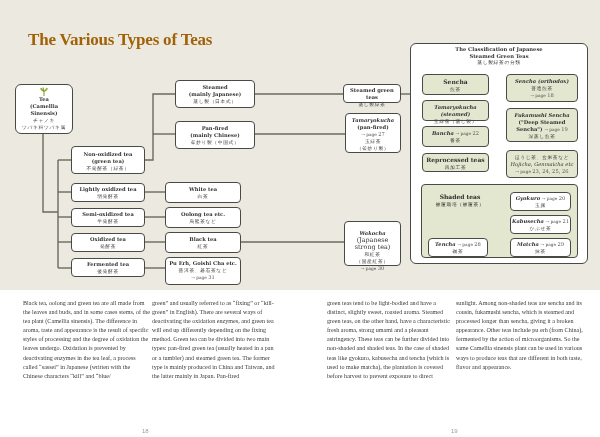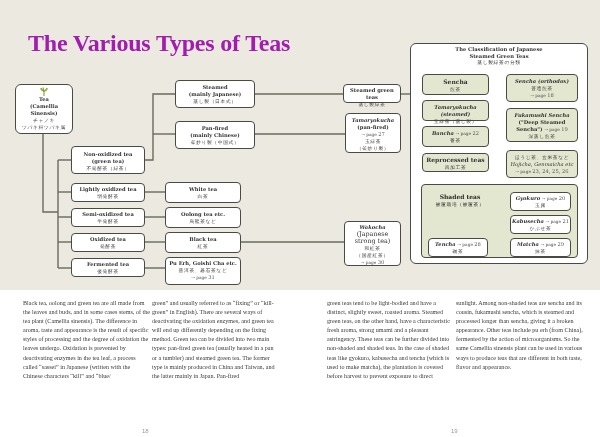--- a/index.html
+++ b/index.html
@@ -2,21 +2,21 @@
 <html><head>
 <meta charset="utf-8">
 <style>
   * { box-sizing: border-box; margin: 0; padding: 0; }
   html, body { width: 600px; height: 437px; overflow: hidden; background: #ffffff; }
   body { font-family: "DejaVu Serif", serif; color: #2a2a2a; position: relative; }
 
   .top { position: absolute; left: 0; top: 0; width: 600px; height: 290px; background: #ebe9e0; }
   .bottom { position: absolute; left: 0; top: 290px; width: 600px; height: 147px; background: #ffffff; }
 
-  .title { position: absolute; left: 28px; top: 30px; font-family: "Liberation Serif", serif; font-weight: bold; font-size: 24px; color: #a21caf; letter-spacing: -0.2px; }
+  .title { position: absolute; left: 28px; top: 30px; font-family: "Liberation Serif", serif; font-weight: bold; font-size: 17px; color: #a16207; letter-spacing: -0.2px; }
 
   svg.lines { position: absolute; left: 0; top: 0; width: 600px; height: 290px; }
 
   .box { position: absolute; background: #ffffff; border: 1.2px solid #4a4a44; border-radius: 4px;
          text-align: center; font-size: 5.2px; line-height: 7px; padding-top: 2px; color: #333; }
   .box b { font-weight: bold; font-family: "DejaVu Serif", serif; }
   .box .jp { font-family: "DejaVu Sans", sans-serif; font-size: 4.8px; color: #444; letter-spacing: 0.6px; }
   .box .pg { font-size: 4.3px; color: #555; }
   .box .pg .n { font-size: 5.2px; }
   .green { background: #e3e7cf; }
@@ -149,21 +149,21 @@
   <b>Steamed green teas</b><br>
   <span class="jp">蒸し製緑茶</span>
 </div>
 <div class="box" style="left:345px;top:113px;width:56px;height:40px;padding-top:3px;">
   <b class="it">Tamaryokucha</b><br>
   <b>(pan-fired)</b><br>
   <span class="pg"><span>→ page</span> <span class="n">27</span></span><br>
   <span class="jp">玉緑茶</span><br>
   <span class="jp">（釜炒り製）</span>
 </div>
-<div class="box" style="left:344px;top:221px;width:57px;height:45px;padding-top:2px;">
+<div class="box" style="left:344px;top:221px;width:57px;height:45px;padding-top:8px;">
   <b class="it">Wakocha</b><br>
   <span style="font-size:6.4px;line-height:6px;">(Japanese</span><br>
   <span style="font-size:6.4px;line-height:6px;">strong tea)</span><br>
   <span class="jp">和紅茶</span><br>
   <span class="jp">（国産紅茶）</span><br>
   <span class="pg"><span>→ page</span> <span class="n">30</span></span>
 </div>
 
 <div class="panel"></div>
 <div class="panel-title">

